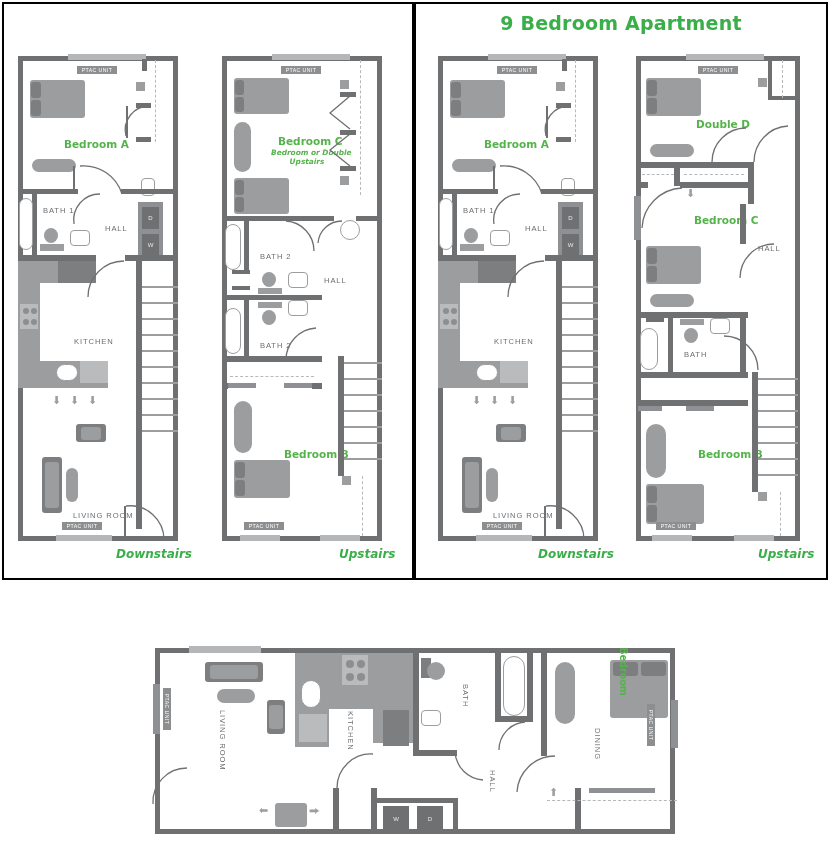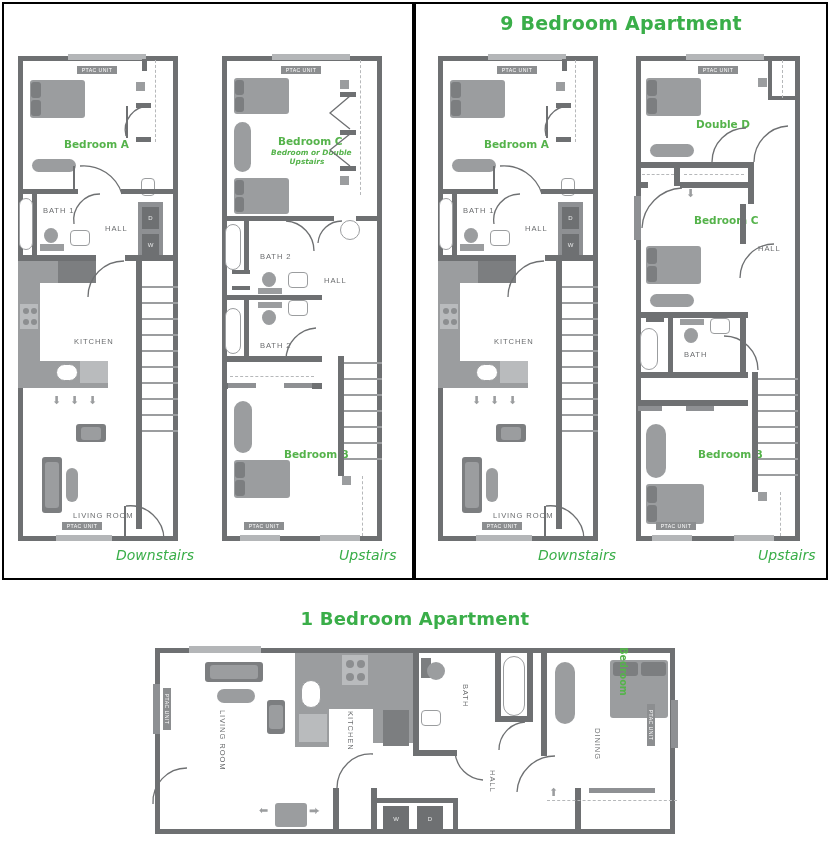--- a/index.html
+++ b/index.html
@@ -13,22 +13,22 @@
 
   .plan-title{
     position:absolute;width:100%;text-align:center;
     font-weight:bold;color:#3aae49;letter-spacing:.2px;
     font-family:"DejaVu Sans",sans-serif;
   }
   .title-top{top:8px;font-size:19px;}
   .title-one{font-size:18px;}
 
   .footlabel{
-    position:absolute;font-style:italic;font-weight:normal;color:#3aae49;
-    font-size:14px;font-family:"DejaVu Sans",sans-serif;white-space:nowrap;
+    position:absolute;font-style:italic;font-weight:bold;color:#3aae49;
+    font-size:12px;font-family:"DejaVu Sans",sans-serif;white-space:nowrap;
   }
   .caption{
     position:absolute;font-style:italic;font-weight:bold;color:#3aae49;
     font-size:13.5px;font-family:"DejaVu Sans",sans-serif;white-space:nowrap;
   }
 
   
   .unit{position:absolute;}
   .shell{position:absolute;box-sizing:border-box;border:5px solid #6e7072;background:#fff;}
   .wall{position:absolute;background:#6e7072;}
@@ -479,21 +479,20 @@
       <div class="ptac" style="left:20px;top:466px;width:40px;">PTAC UNIT</div>
       <div class="win" style="left:16px;top:479px;width:40px;height:6px;"></div>
       <div class="win" style="left:98px;top:479px;width:40px;height:6px;"></div>
     </div>
 
     <div class="footlabel" style="left:122px;top:543px;">Downstairs</div>
     <div class="footlabel" style="left:342px;top:543px;">Upstairs</div>
   </div>
 
   <div style="position:absolute;left:0;top:596px;width:830px;height:269px;">
-    <div class="plan-title title-one" style="top:12px;">1 Bedroom Apartment</div>
 
     <div class="unit" style="left:155px;top:52px;width:520px;height:186px;">
       <div class="shell" style="left:0;top:0;width:520px;height:186px;"></div>
 
       <div class="wall-lt" style="left:-2px;top:36px;width:7px;height:50px;"></div>
       <div class="ptac v" style="left:16px;top:40px;width:42px;transform:rotate(90deg);">PTAC UNIT</div>
 
       <div class="win" style="left:34px;top:-2px;width:72px;height:7px;"></div>
 
       <div class="furn-d r3" style="left:50px;top:14px;width:58px;height:20px;"></div>

